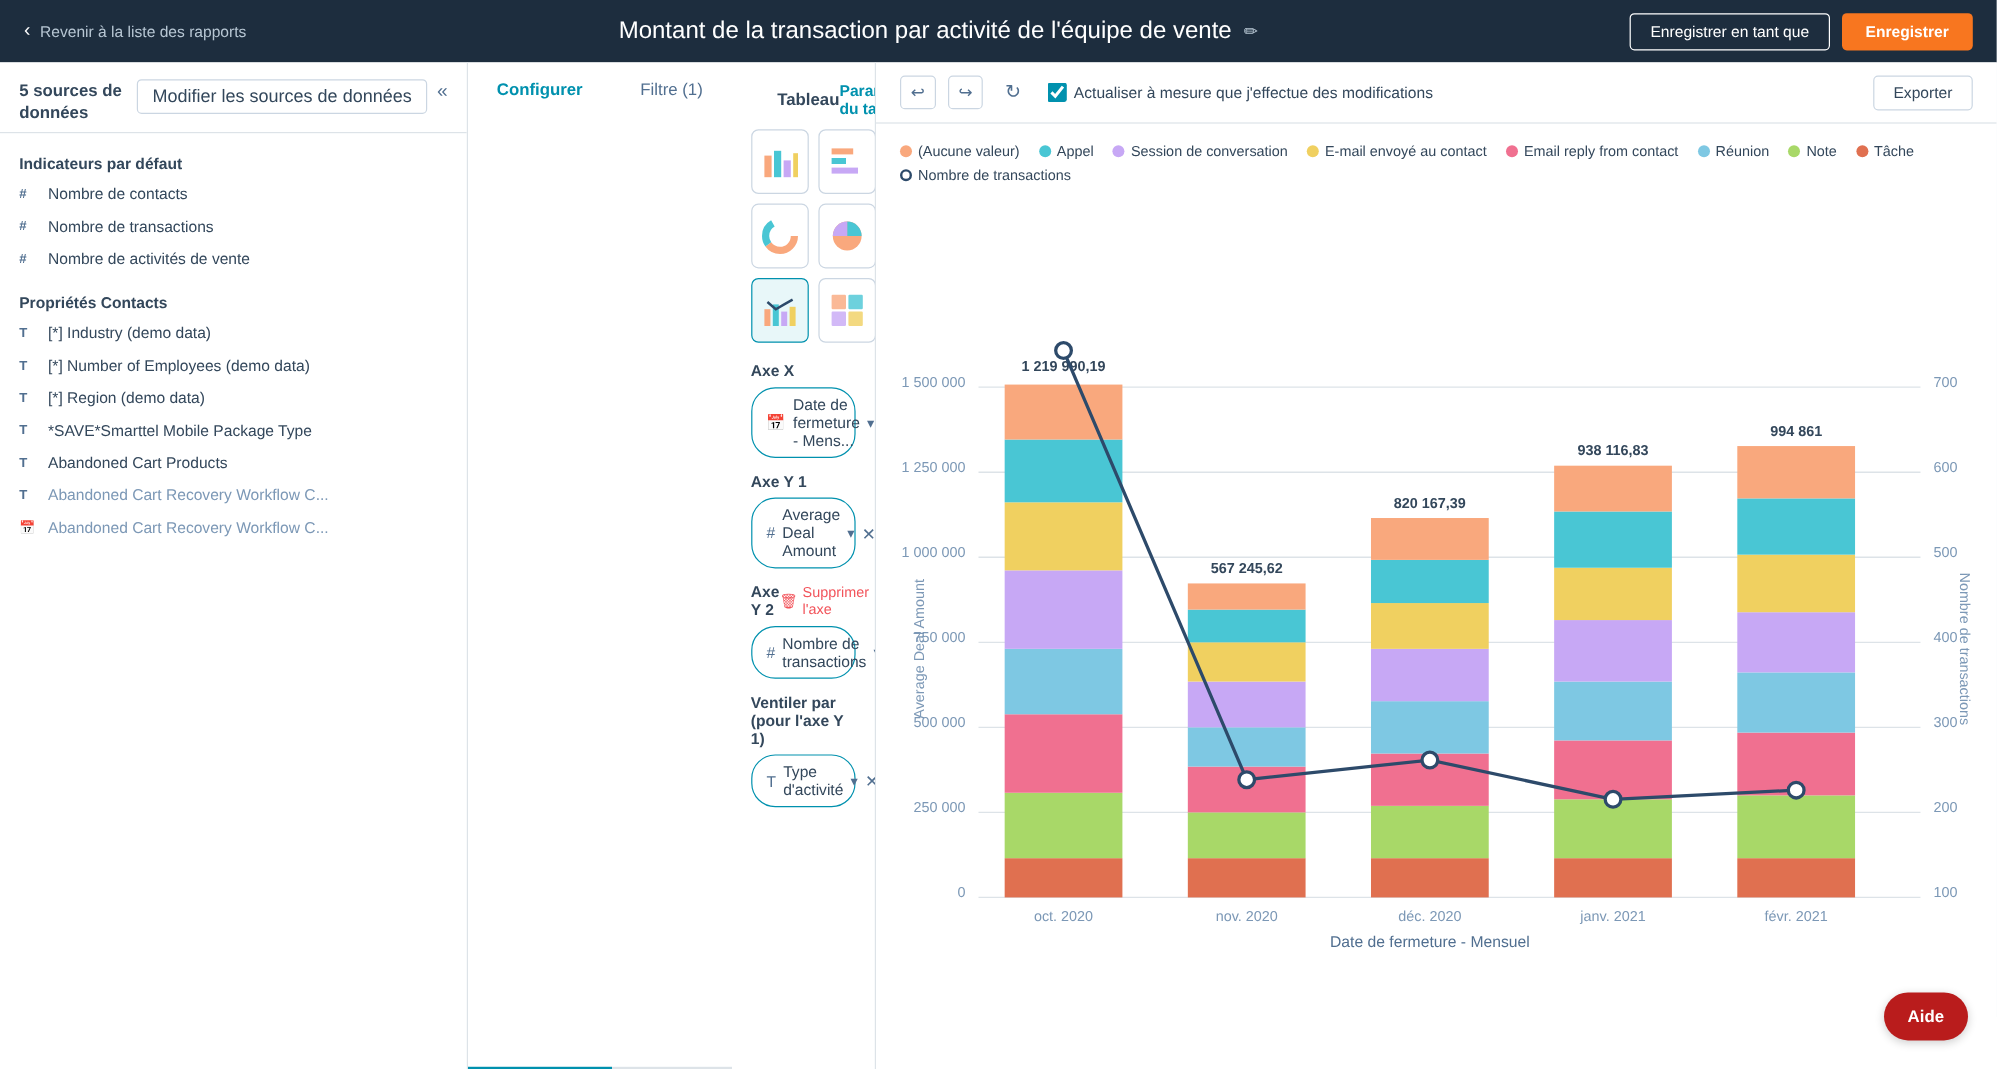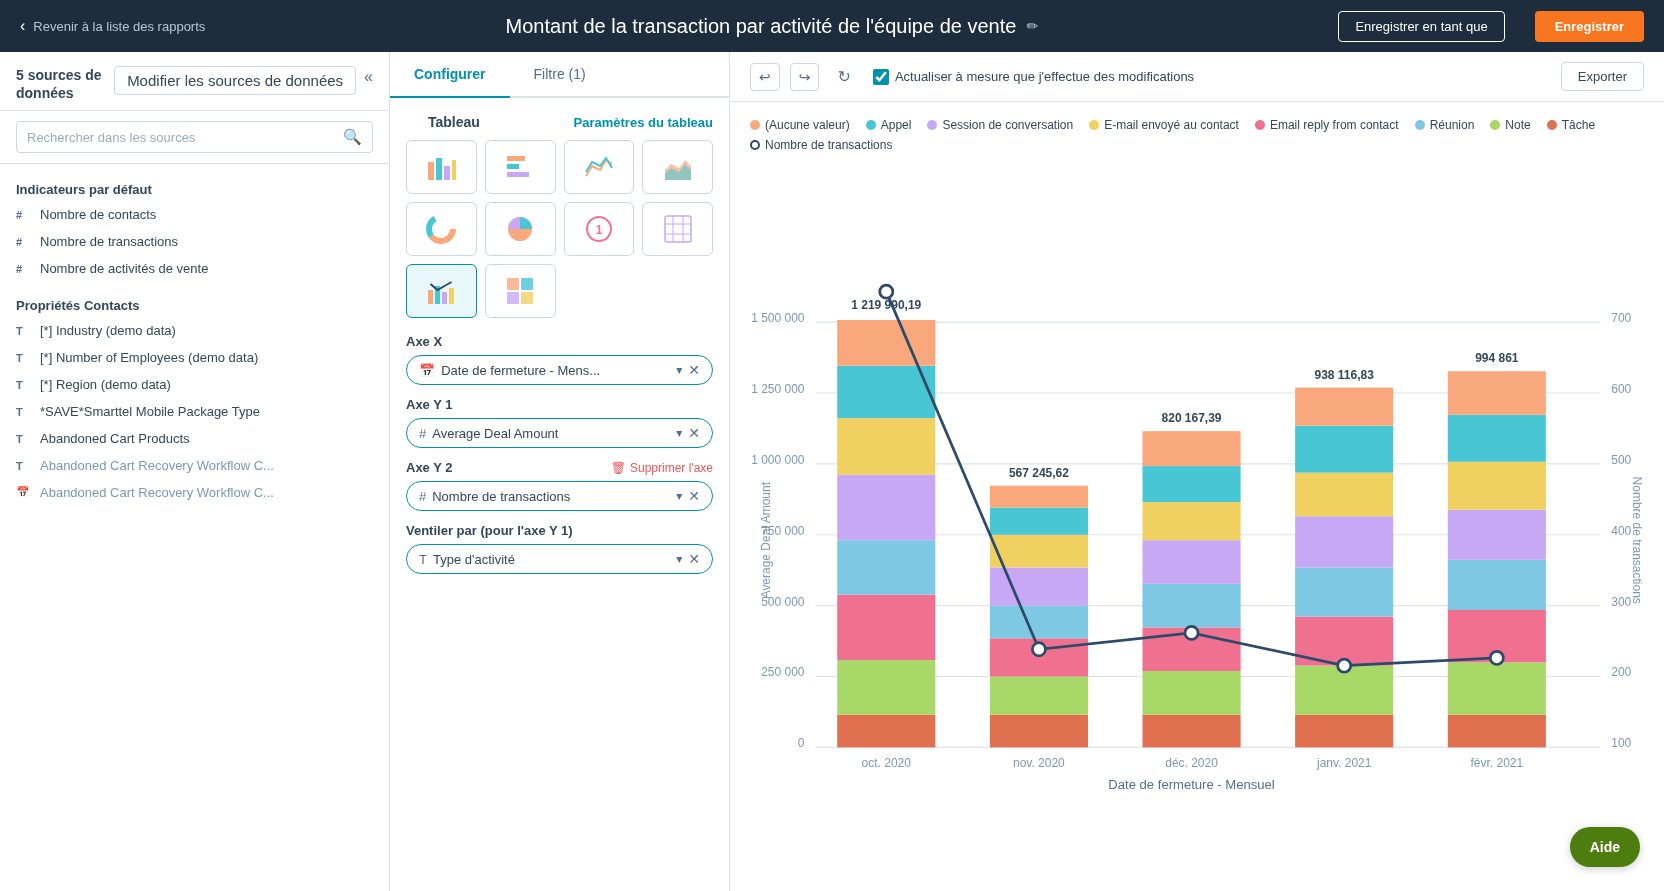--- a/index.html
+++ b/index.html
@@ -11,21 +11,21 @@
       background: #1d2d3e; color: #fff; padding: 0 20px; height: 52px; flex-shrink: 0;
     }
     .topbar-left { display: flex; align-items: center; gap: 8px; cursor: pointer; }
     .topbar-left .chevron { font-size: 16px; }
     .topbar-left .back-label { font-size: 13px; color: #b7c6d3; }
     .topbar-center { display: flex; align-items: center; gap: 10px; flex: 1; justify-content: center; }
     .topbar-center .report-title { font-size: 20px; font-weight: 500; color: #fff; }
     .topbar-center .edit-icon { color: #b7c6d3; cursor: pointer; font-size: 14px; }
     .topbar-right { display: flex; align-items: center; gap: 10px; }
     .btn-save-as { background: transparent; border: 1.5px solid #fff; color: #fff; padding: 7px 16px; border-radius: 4px; cursor: pointer; font-size: 13px; }
-    .btn-save { background: #f8761f; border: none; color: #fff; padding: 8px 20px; border-radius: 4px; cursor: pointer; font-size: 13px; font-weight: 600; margin-left: 20px; }
+    .btn-save { background: #f8761f; border: none; color: #fff; padding: 8px 20px; border-radius: 4px; cursor: pointer; font-size: 13px; font-weight: 600; }
 
     
     .main-layout { display: flex; height: calc(891px - 52px); }
 
     
     .left-sidebar { width: 390px; border-right: 1px solid #dde3e8; background: #fff; display: flex; flex-direction: column; overflow: hidden; flex-shrink: 0; }
 
     .sources-header { padding: 14px 16px 8px; display: flex; align-items: flex-start; gap: 8px; border-bottom: 1px solid #dde3e8; }
     .sources-title { font-weight: 700; font-size: 14px; color: #33475b; line-height: 1.3; }
     .btn-modify { background: #fff; border: 1.5px solid #cbd6e2; color: #33475b; padding: 5px 12px; border-radius: 4px; cursor: pointer; font-size: 15px; white-space: nowrap; }
@@ -41,21 +41,21 @@
     .search-filter span { color: #0091ae; cursor: pointer; font-weight: 500; }
 
     .properties-list { flex: 1; overflow-y: auto; padding: 10px 0; }
     .section-title { font-weight: 700; font-size: 13px; color: #33475b; padding: 8px 16px 4px; }
     .prop-item { display: flex; align-items: center; gap: 10px; padding: 6px 16px; cursor: pointer; }
     .prop-type { font-weight: 700; font-size: 11px; color: #516f90; width: 14px; flex-shrink: 0; }
     .prop-name { font-size: 13px; color: #33475b; }
     .prop-name.muted { color: #7c98b6; }
 
     
-    .middle-panel { width: 340px; border-right: 1px solid #dde3e8; background: #fff; display: flex; flex-direction: column; flex-shrink: 0; overflow: hidden; }
+    .middle-panel { width: 340px; border-right: 1px solid #dde3e8; background: #fff; display: flex; flex-direction: row; flex-shrink: 0; overflow: hidden; }
 
     .tabs { display: flex; border-bottom: 2px solid #dde3e8; flex-shrink: 0; }
     .tab { padding: 14px 24px; font-size: 14px; color: #516f90; cursor: pointer; border-bottom: 2px solid transparent; margin-bottom: -2px; }
     .tab.active { color: #0091ae; border-bottom-color: #0091ae; font-weight: 600; }
 
     .panel-scroll { flex: 1; overflow-y: auto; padding: 16px; }
     .panel-scroll::-webkit-scrollbar { width: 6px; }
     .panel-scroll::-webkit-scrollbar-thumb { background: #cbd6e2; border-radius: 3px; }
 
     .section-label { font-weight: 700; font-size: 14px; color: #33475b; margin-bottom: 10px; display: flex; align-items: center; justify-content: space-between; }
@@ -93,21 +93,21 @@
     .chart-legend { display: flex; flex-wrap: wrap; gap: 6px 16px; margin-bottom: 12px; font-size: 12px; }
     .legend-item { display: flex; align-items: center; gap: 5px; }
     .legend-dot { width: 10px; height: 10px; border-radius: 50%; flex-shrink: 0; }
 
     
     .chart-svg-container { width: 100%; height: calc(100% - 70px); position: relative; }
 
     
     .aide-btn {
       position: fixed; bottom: 24px; right: 24px;
-      background: #4d7c0f; color: #fff; border: none; border-radius: 50px;
+      background: #b91c1c; color: #fff; border: none; border-radius: 50px;
       padding: 12px 20px; cursor: pointer; font-size: 14px; font-weight: 600;
       box-shadow: 0 2px 8px rgba(0,0,0,0.2);
     }
   </style>
 </head>
 <body>
 
 <div class="topbar">
   <div class="topbar-left">
     <span class="chevron">‹</span>
@@ -128,26 +128,20 @@
   <div class="left-sidebar">
 
     <div class="sources-header">
       <div style="flex:1">
         <div class="sources-title">5 sources de données</div>
       </div>
       <button class="btn-modify">Modifier les sources de données</button>
       <span class="collapse-icon">«</span>
     </div>
 
-    <div class="search-box">
-      <div class="search-input-wrapper">
-        <input type="text" placeholder="Rechercher dans les sources" style="">
-        <span class="search-icon">🔍</span>
-      </div>
-    </div>
 
 
     <div class="properties-list" style="position:relative;">
 
       <div class="section-title">Indicateurs par défaut</div>
       <div class="prop-item">
         <span class="prop-type">#</span>
         <span class="prop-name">Nombre de contacts</span>
       </div>
       <div class="prop-item">

